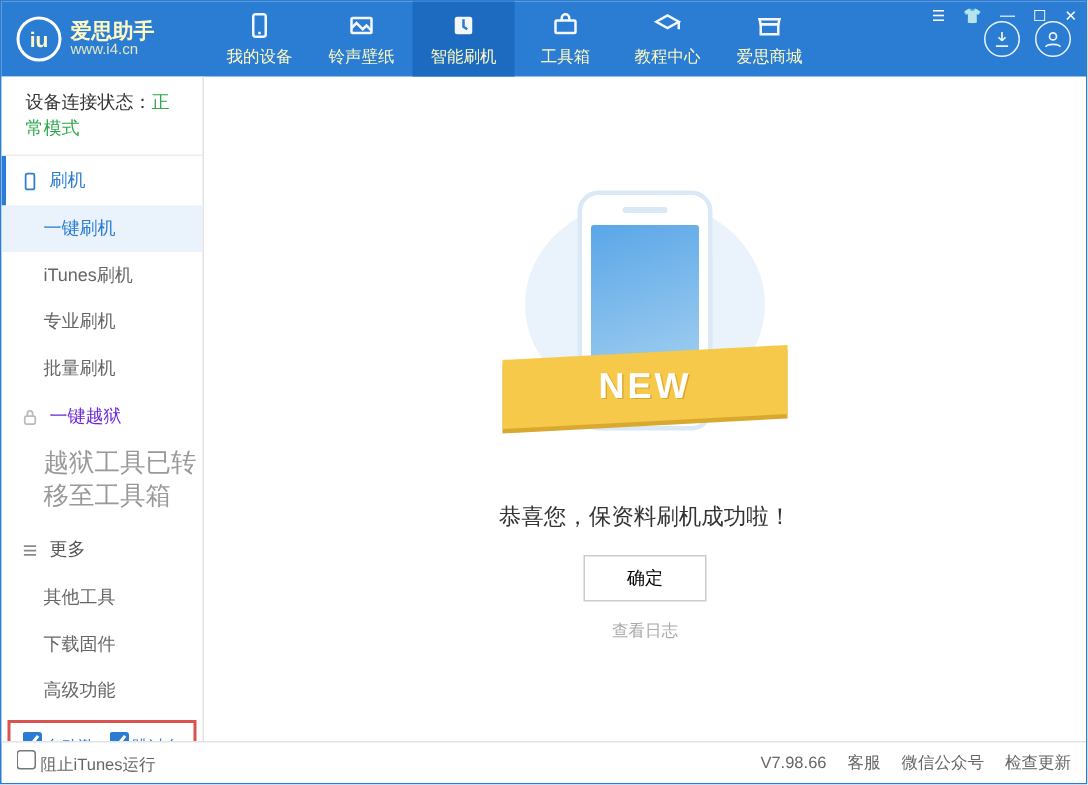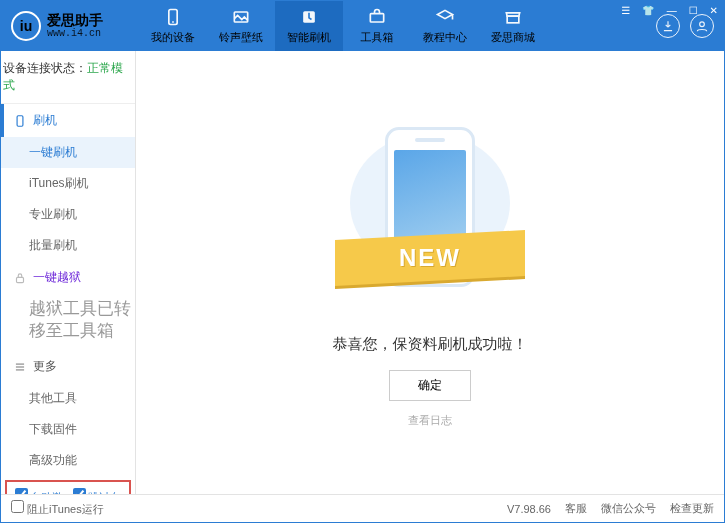--- a/index.html
+++ b/index.html
@@ -1,34 +1,34 @@
 <!DOCTYPE html>
 <html><head>
 <meta charset="utf-8">
 <style>
 * { margin: 0; padding: 0; box-sizing: border-box; }
 body { font-family: "Microsoft YaHei", sans-serif; font-size: 12px; color: #333; background: #fff; }
 .window { width: 725px; height: 523px; border: 1px solid #2b7cd3; position: relative; display: flex; flex-direction: column; }
-.titlebar { height: 50px; background: #2b7cd3; display: flex; align-items: center; padding: 0 10px; color: #000000; }
+.titlebar { height: 50px; background: #2b7cd3; display: flex; align-items: center; padding: 0 10px; color: #fef9c3; }
 .logo-area { display: flex; align-items: center; width: 128px; }
 .logo-circle { width: 30px; height: 30px; border: 2px solid #fff; border-radius: 50%; display: flex; align-items: center; justify-content: center; font-weight: bold; font-size: 14px; margin-right: 6px; }
 .logo-text { display: flex; flex-direction: column; line-height: 1.1; }
 .logo-text .main { font-size: 14px; font-weight: bold; }
-.logo-text .sub { font-size: 10px; opacity: 0.85; font-family: Liberation Mono, monospace; }
+.logo-text .sub { font-size: 10px; opacity: 0.85; }
 .nav { display: flex; flex: 1; height: 100%; }
 .nav-item { width: 68px; display: flex; flex-direction: column; align-items: center; justify-content: center; font-size: 11px; cursor: pointer; height: 100%; }
 .nav-item.active { background: #1d6bc0; }
 .nav-item .ico { width: 20px; height: 20px; margin-bottom: 3px; opacity: 0.95; }
 .title-right { display: flex; align-items: center; gap: 10px; }
 .win-controls { position: absolute; top: 0; right: 0; display: flex; color: #fff; font-size: 10px; }
 .win-controls span { padding: 4px 6px; cursor: pointer; }
 .circ-btn { width: 24px; height: 24px; border: 1.5px solid #fff; border-radius: 50%; display: flex; align-items: center; justify-content: center; opacity: 0.9; cursor: pointer; }
 .content { flex: 1; display: flex; overflow: hidden; }
 .sidebar { width: 135px; border-right: 1px solid #e3e3e3; display: flex; flex-direction: column; font-size: 12px; background: #fff; }
-.conn-row { padding: 9px 2px; border-bottom: 1px solid #eee; }
+.conn-row { padding: 9px 16px; border-bottom: 1px solid #eee; }
 .conn-row .ok { color: #2fa84f; }
 .side-section { padding: 8px 12px; display: flex; align-items: center; color: #555; gap: 6px; }
 .side-section.active { color: #2b7cd3; border-left: 3px solid #2b7cd3; padding-left: 9px; }
 .side-sub { padding: 7px 0 7px 28px; color: #666; cursor: pointer; }
 .side-sub.active { background: #eaf3fc; color: #2b7cd3; }
 .side-lock { color: #6d28d9; }
 .side-note { font-size: 17px; color: #999; padding: 4px 0 8px 28px; line-height: 1.3; }
 .side-spacer { flex: 1; }
 .checks { padding: 6px 8px; border: 2px solid #d9534f; margin: 4px; display: flex; gap: 10px; font-size: 11px; color: #2b7cd3; }
 .checks input { accent-color: #2b7cd3; margin-right: 2px; }

